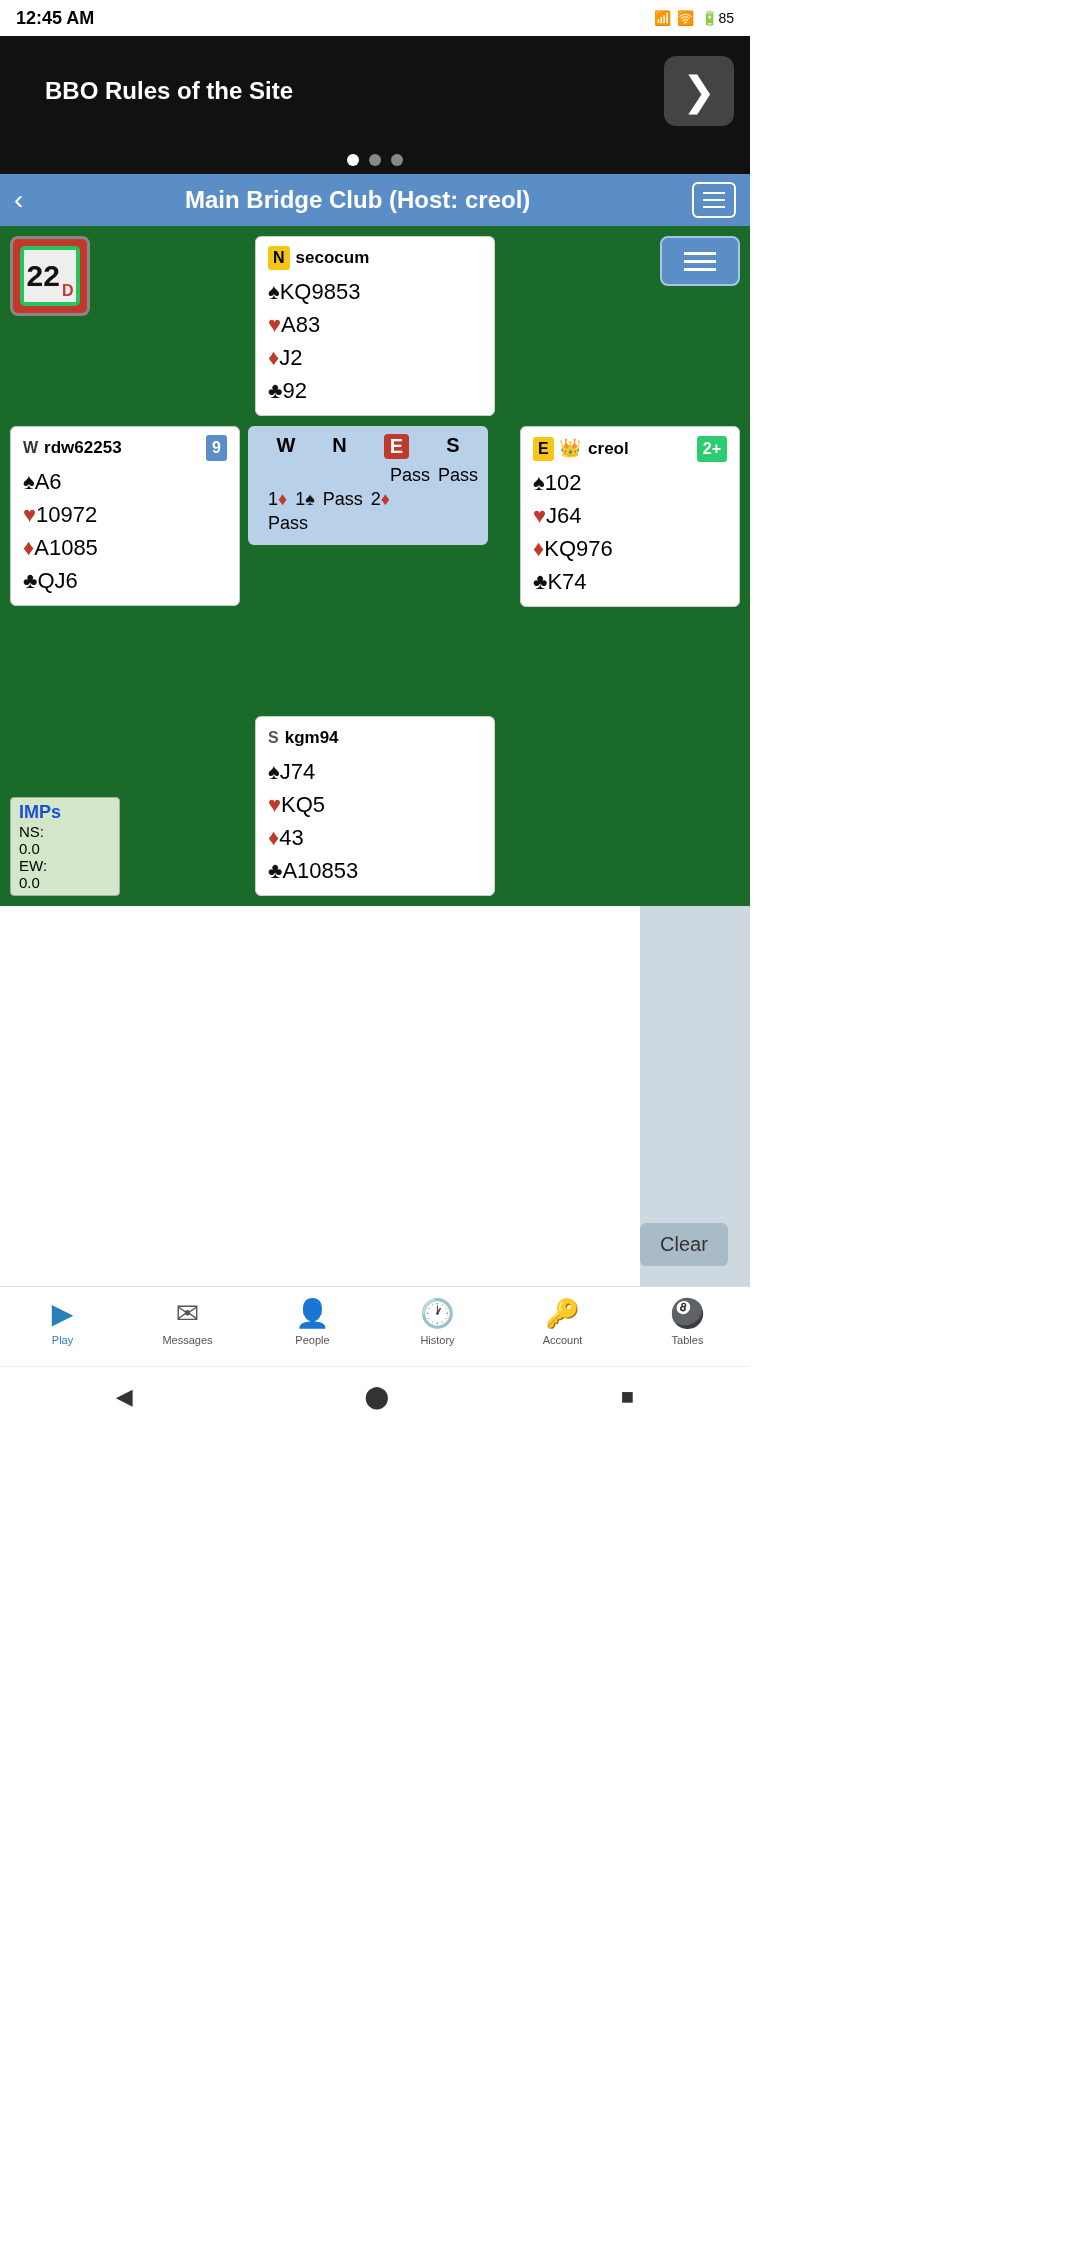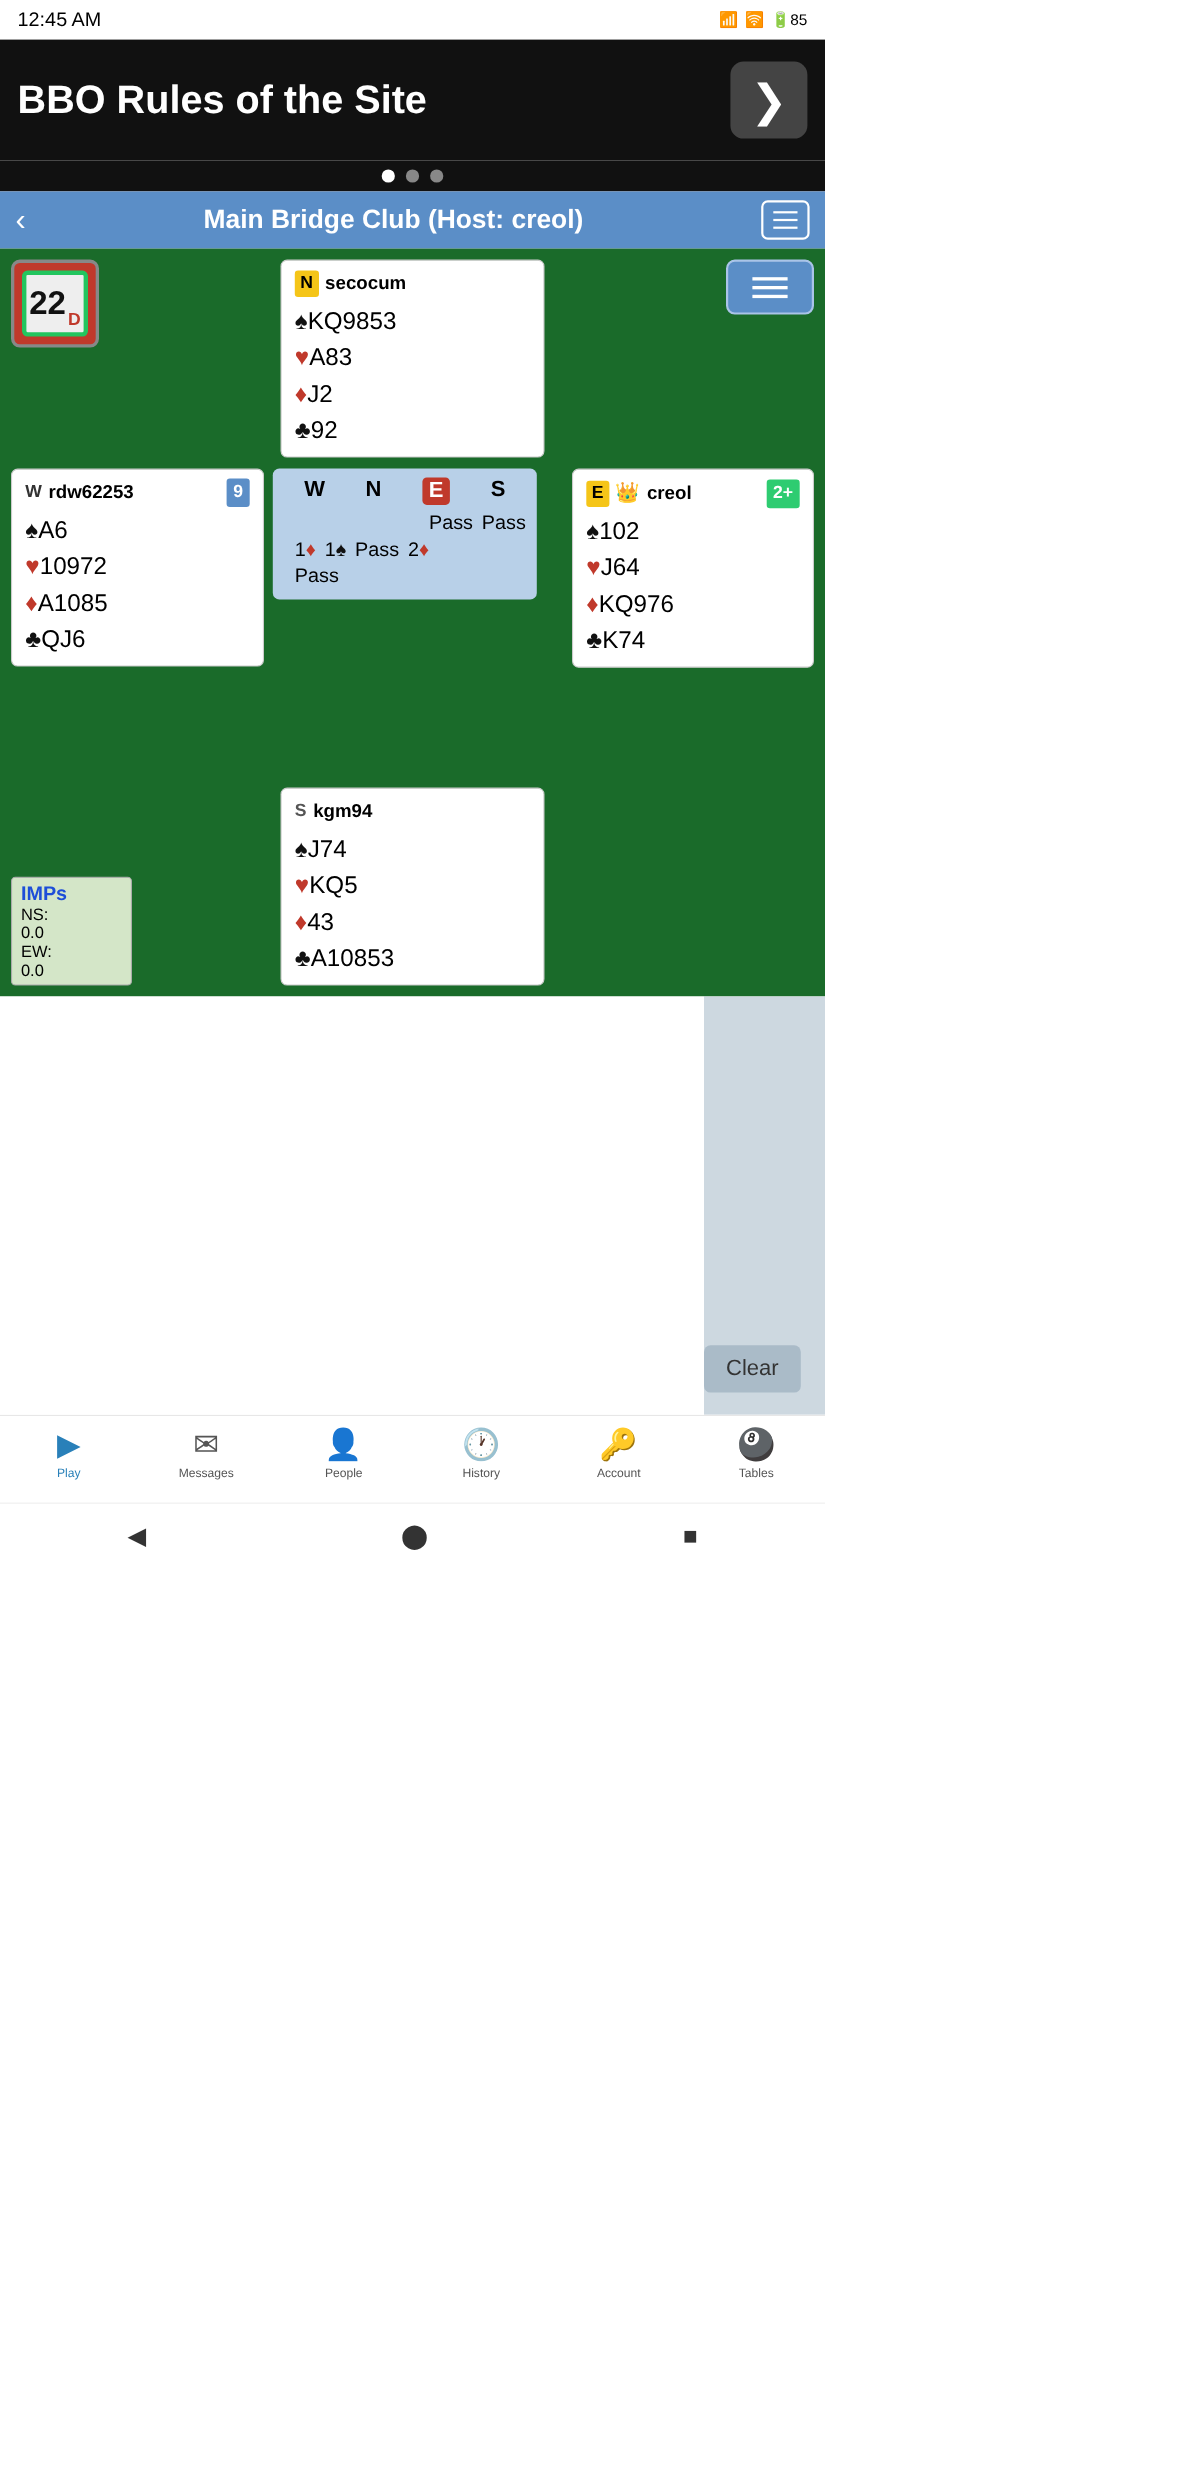--- a/index.html
+++ b/index.html
@@ -14,34 +14,34 @@
 
     
     .status-bar {
       display: flex;
       justify-content: space-between;
       align-items: center;
       padding: 6px 16px;
       background: #fff;
       height: 36px;
     }
-    .status-time { font-size: 18px; font-weight: normal; }
+    .status-time { font-size: 18px; font-weight: bold; }
     .status-icons { display: flex; align-items: center; gap: 6px; font-size: 14px; }
 
     
     .banner {
       background: #111;
       color: #fff;
       display: flex;
       align-items: center;
       justify-content: space-between;
       padding: 12px 16px;
       min-height: 110px;
     }
-    .banner-title { font-size: 36px; font-weight: bold; line-height: 1.2; flex: 1; }
+    .banner-title { font-size: 24px; font-weight: bold; line-height: 1.2; flex: 1; margin-left: 29px; }
     .banner-btn {
       background: #444;
       border-radius: 12px;
       width: 70px;
       height: 70px;
       display: flex;
       align-items: center;
       justify-content: center;
       font-size: 40px;
       color: #fff;

